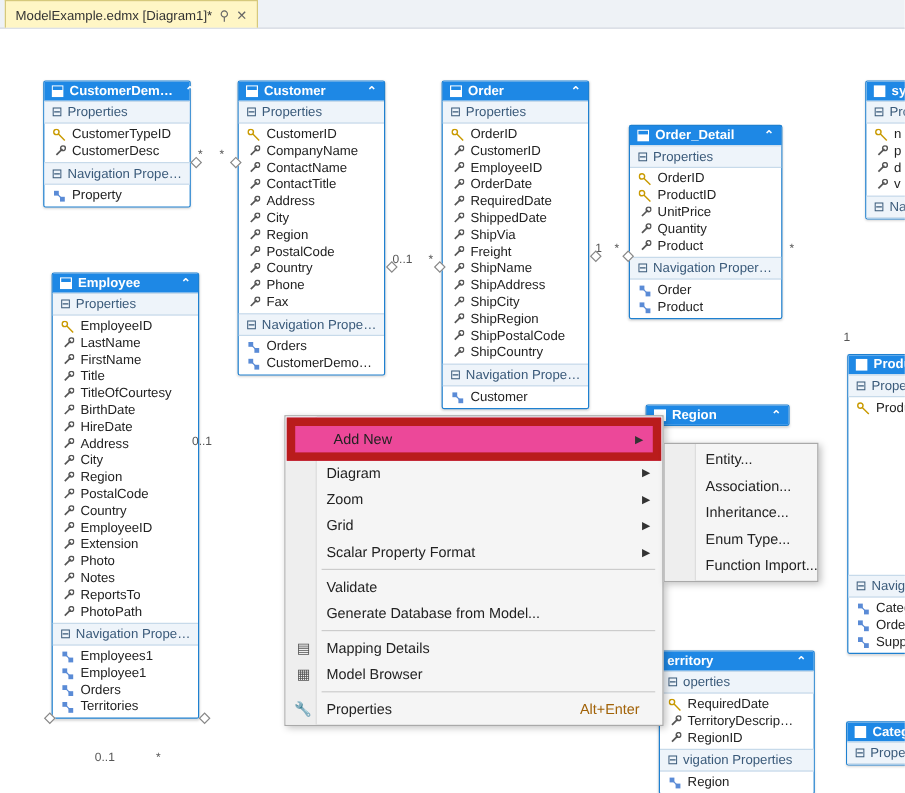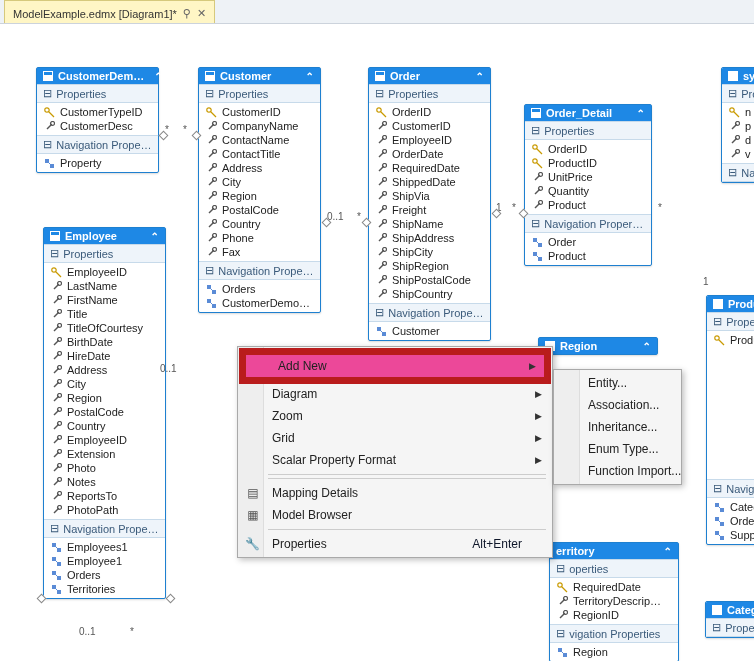--- a/index.html
+++ b/index.html
@@ -119,21 +119,21 @@
     font-size:12px;
     color:#222;
     display:flex;
     align-items:center;
     white-space:nowrap;
   }
   .mitem .carrow {
     position:absolute; right:8px; top:50%; transform:translateY(-50%);
     font-size:9px; color:#333;
   }
-  .mitem .hotkey { position:absolute; right:28px; color:#0f172a;}
+  .mitem .hotkey { position:absolute; right:17px; color:#a16207;}
   .mitem.hl { background:#ec4899; border:7px solid #b91c1c; margin:-1px; }
   .msep { height:1px; background:#ccc; margin:3px 4px 3px 28px;}
   .micon { position:absolute; left:5px; top:50%; transform:translateY(-50%); width:16px;height:16px; display:flex;align-items:center;justify-content:center; color:#555;}
   .submenu { z-index:11; }
   
   .clip-right { overflow:hidden; }
 </style>
 </head>
 <body>
 
@@ -1070,20 +1070,26 @@
         </div>
         <div class="mitem">
           <span>Grid</span>
           <span class="carrow">▶</span>
         </div>
         <div class="mitem">
           <span>Scalar Property Format</span>
           <span class="carrow">▶</span>
         </div>
         <div class="msep"></div>
+        <div class="mitem">
+          <span>Validate</span>
+        </div>
+        <div class="mitem">
+          <span>Generate Database from Model...</span>
+        </div>
         <div class="msep"></div>
         <div class="mitem">
           <span class="micon">▤</span>
           <span>Mapping Details</span>
         </div>
         <div class="mitem">
           <span class="micon">▦</span>
           <span>Model Browser</span>
         </div>
         <div class="msep"></div>

